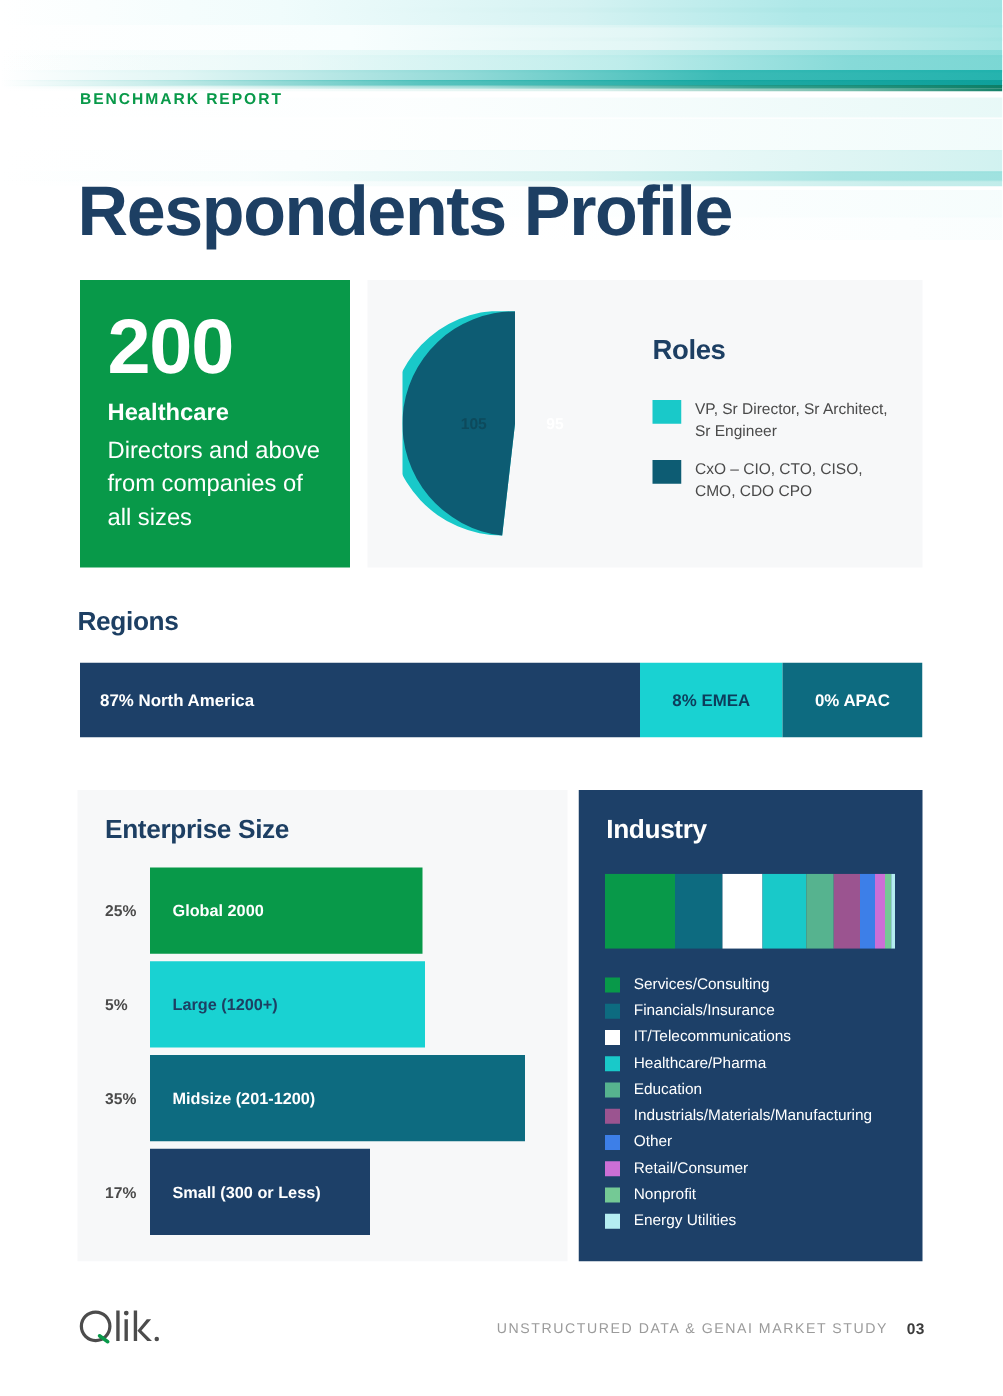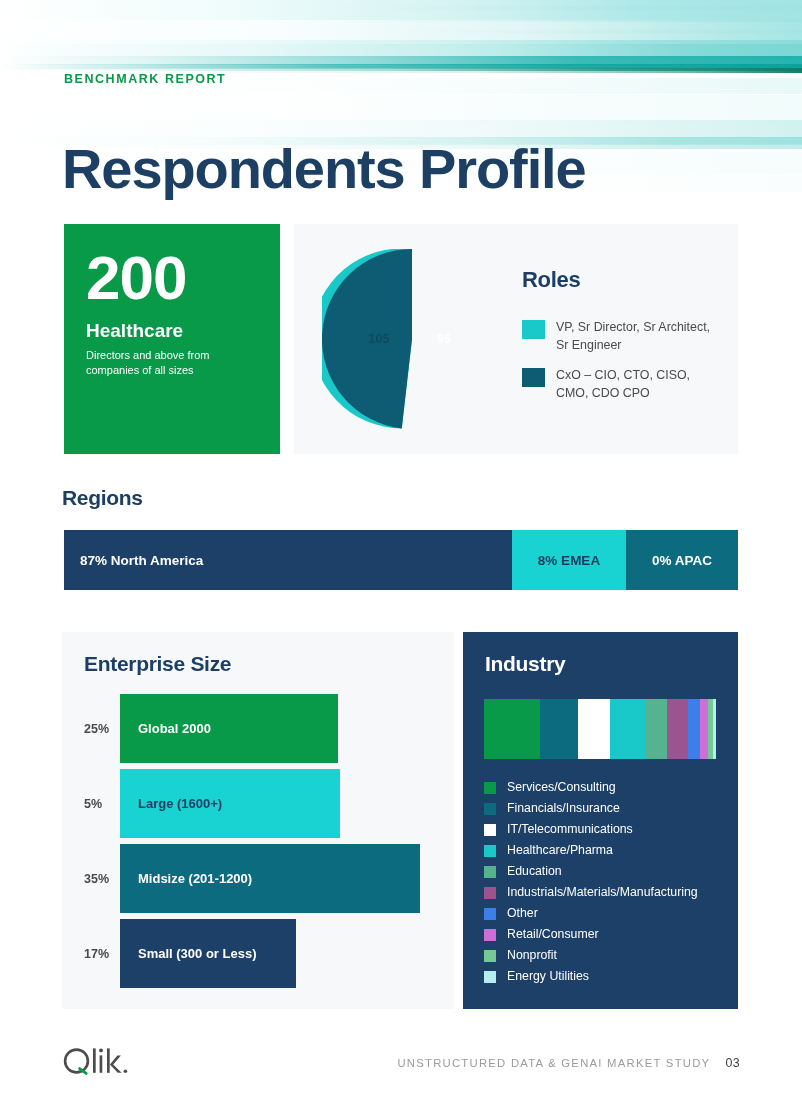--- a/index.html
+++ b/index.html
@@ -35,21 +35,21 @@
   .b17{top:30px;height:3px;background:linear-gradient(90deg,rgba(255,255,255,0) 0%,rgba(246,252,252,.3) 25%,rgba(222,240,238,.45) 55%,rgba(200,233,230,.55) 80%,rgba(196,232,229,.6) 100%);}
 
   
   .eyebrow{position:absolute;left:64px;top:72px;font-size:12.5px;font-weight:bold;letter-spacing:1.55px;color:#089949;}
   .page-title{position:absolute;left:62px;top:103px;font-size:56px;font-weight:bold;color:#1d3f63;letter-spacing:-1.1px;line-height:1;}
 
   
   .stat-card{position:absolute;left:64px;top:224px;width:216px;height:230px;background:#089949;color:#ffffff;box-sizing:border-box;padding:24px 22px 0 22px;}
   .stat-number{font-size:62px;font-weight:bold;line-height:0.98;letter-spacing:-1px;}
   .stat-label{font-size:19px;font-weight:bold;margin-top:12px;line-height:1.1;}
-  .stat-sub{font-size:11px;margin-top:6px;line-height:1.42;font-weight:normal;}
+  .stat-sub{font-size:19px;margin-top:6px;line-height:1.42;font-weight:normal;}
 
   .roles-card{position:absolute;left:294px;top:224px;width:444px;height:230px;background:#f7f8f9;}
   .pie-wrap{position:absolute;left:28px;top:25px;width:180px;height:180px;}
   .pie-svg{display:block;}
   .pie-val{font-size:12.5px;font-weight:bold;}
   .roles-title{position:absolute;left:228px;top:43px;font-size:22px;font-weight:bold;color:#1d3f63;letter-spacing:-.3px;}
   .roles-legend{position:absolute;left:228px;top:95px;width:200px;}
   .rl-item{display:flex;align-items:flex-start;margin-bottom:13px;}
   .rl-sw{width:23px;height:19px;flex:0 0 23px;margin-right:11px;margin-top:1px;}
   .rl-tx{font-size:12.4px;color:#4a4a4a;line-height:1.42;}
@@ -79,21 +79,21 @@
   .ind-legend{position:absolute;left:21px;top:145px;width:240px;}
   .il-item{display:flex;align-items:center;height:21px;}
   .il-sw{width:12px;height:12px;flex:0 0 12px;margin-right:11px;}
   .il-tx{font-size:12.3px;color:#ffffff;line-height:1;}
 
   
   .footer{position:absolute;left:0;top:1040px;width:802px;height:50px;}
   .logo{position:absolute;left:62px;top:6px;width:78px;height:34px;}
   .foot-right{position:absolute;right:62px;top:16px;display:flex;align-items:center;}
   .foot-txt{font-size:11.3px;letter-spacing:1.25px;color:#9b9b9b;font-weight:normal;}
-  .foot-pg{font-size:12.4px;letter-spacing:.4px;color:#3c3c3c;font-weight:normal;margin-left:15px;}
+  .foot-pg{font-size:12.4px;letter-spacing:.4px;color:#3c3c3c;font-weight:bold;margin-left:15px;}
 </style>
 </head>
 <body>
 
 <div class="page">
 
   <div class="banner">
     <div class="streak b16"></div>
     <div class="streak b1"></div>
     <div class="streak b17"></div>
@@ -153,21 +153,21 @@
 
   <div class="ent-card">
     <div class="ent-title">Enterprise Size</div>
     <div class="ent-rows" id="ent-rows">
         <div class="ent-row">
           <div class="ent-pct">25%</div>
           <div class="ent-bar" style="width: 218px; background: rgb(8, 153, 73);">Global 2000</div>
         </div>
         <div class="ent-row">
           <div class="ent-pct">5%</div>
-          <div class="ent-bar" style="width: 220px; background: rgb(25, 210, 210); color: rgb(29, 63, 99);">Large (1600+)</div>
+          <div class="ent-bar" style="width: 220px; background: rgb(25, 210, 210); color: rgb(29, 63, 99);">Large (1200+)</div>
         </div>
         <div class="ent-row">
           <div class="ent-pct">35%</div>
           <div class="ent-bar" style="width: 300px; background: rgb(13, 107, 128);">Midsize (201-1200)</div>
         </div>
         <div class="ent-row">
           <div class="ent-pct">17%</div>
           <div class="ent-bar" style="width: 176px; background: rgb(29, 64, 104);">Small (300 or Less)</div>
         </div>
       </div>

